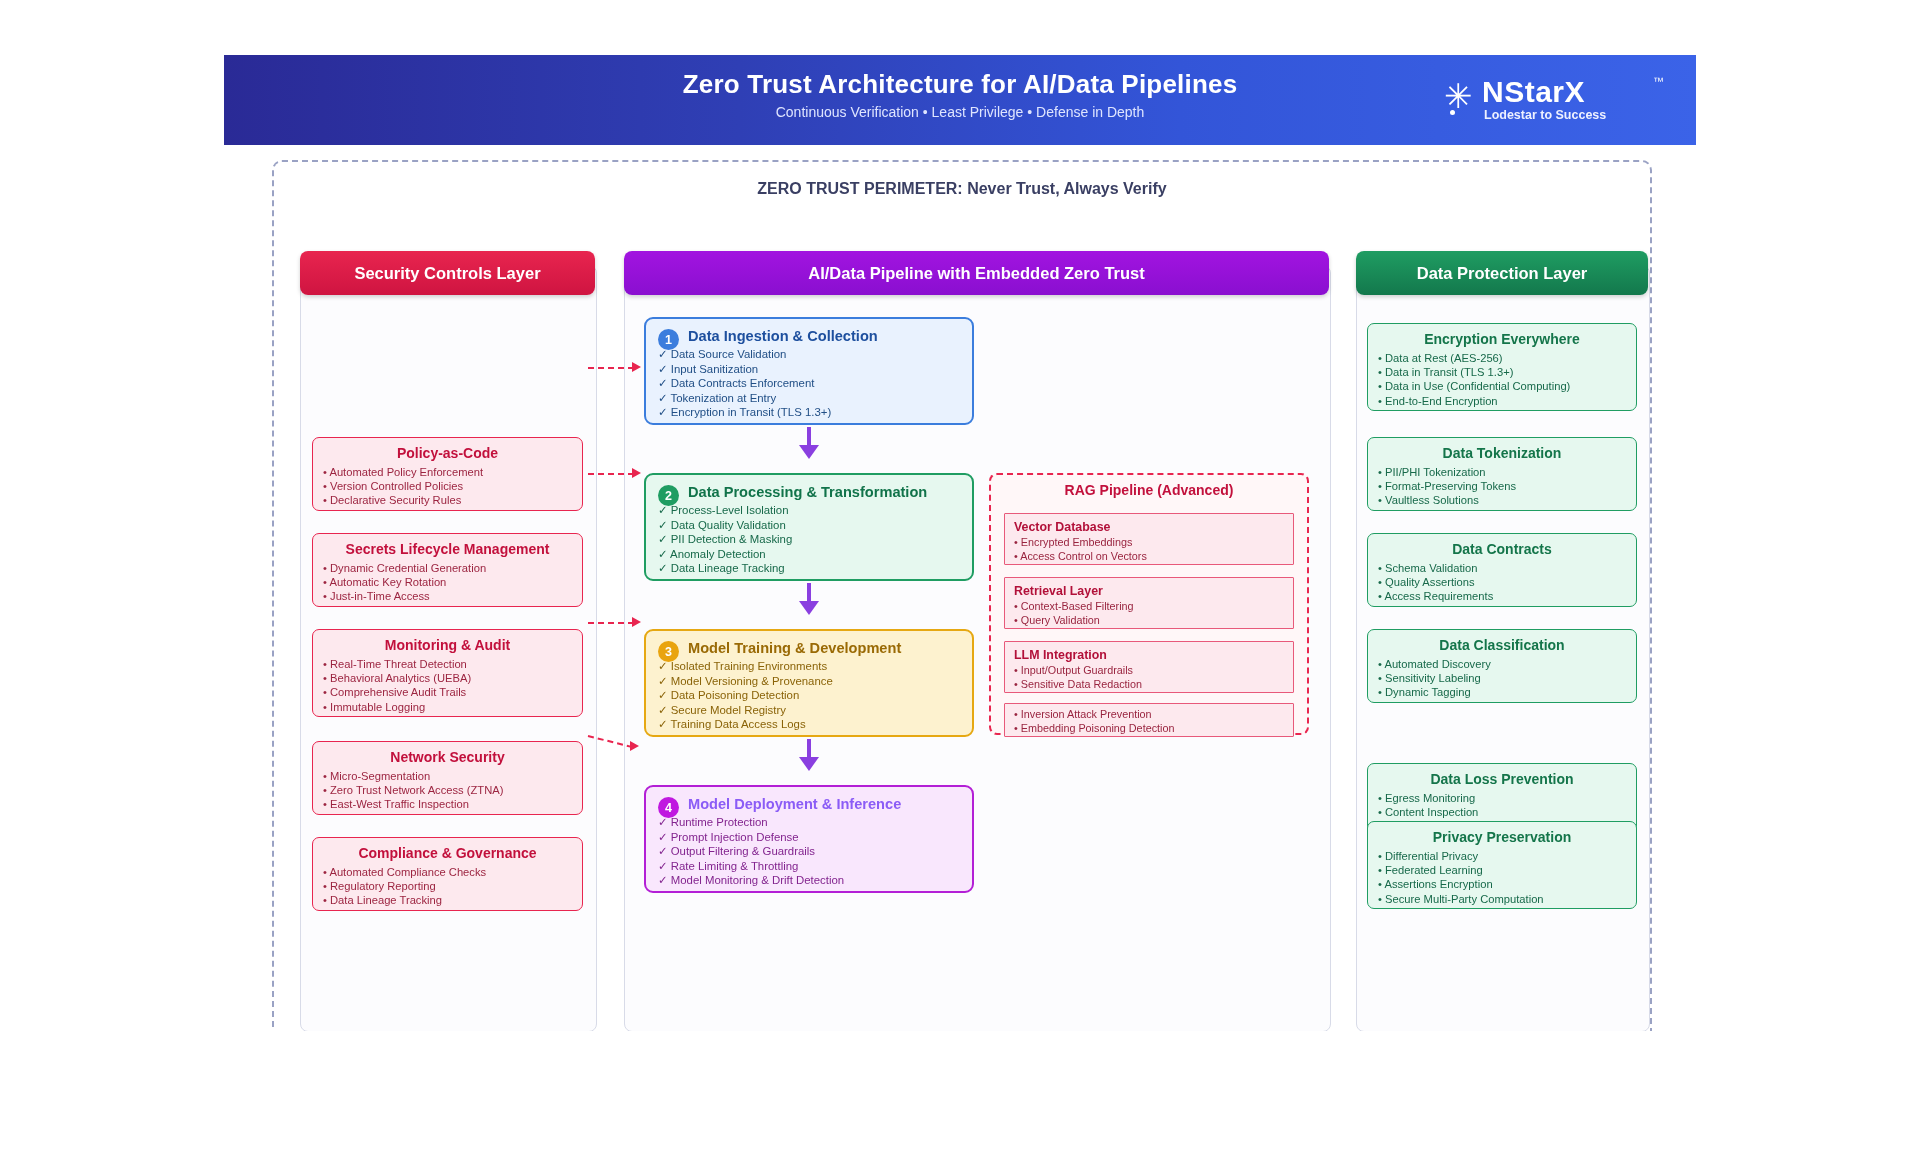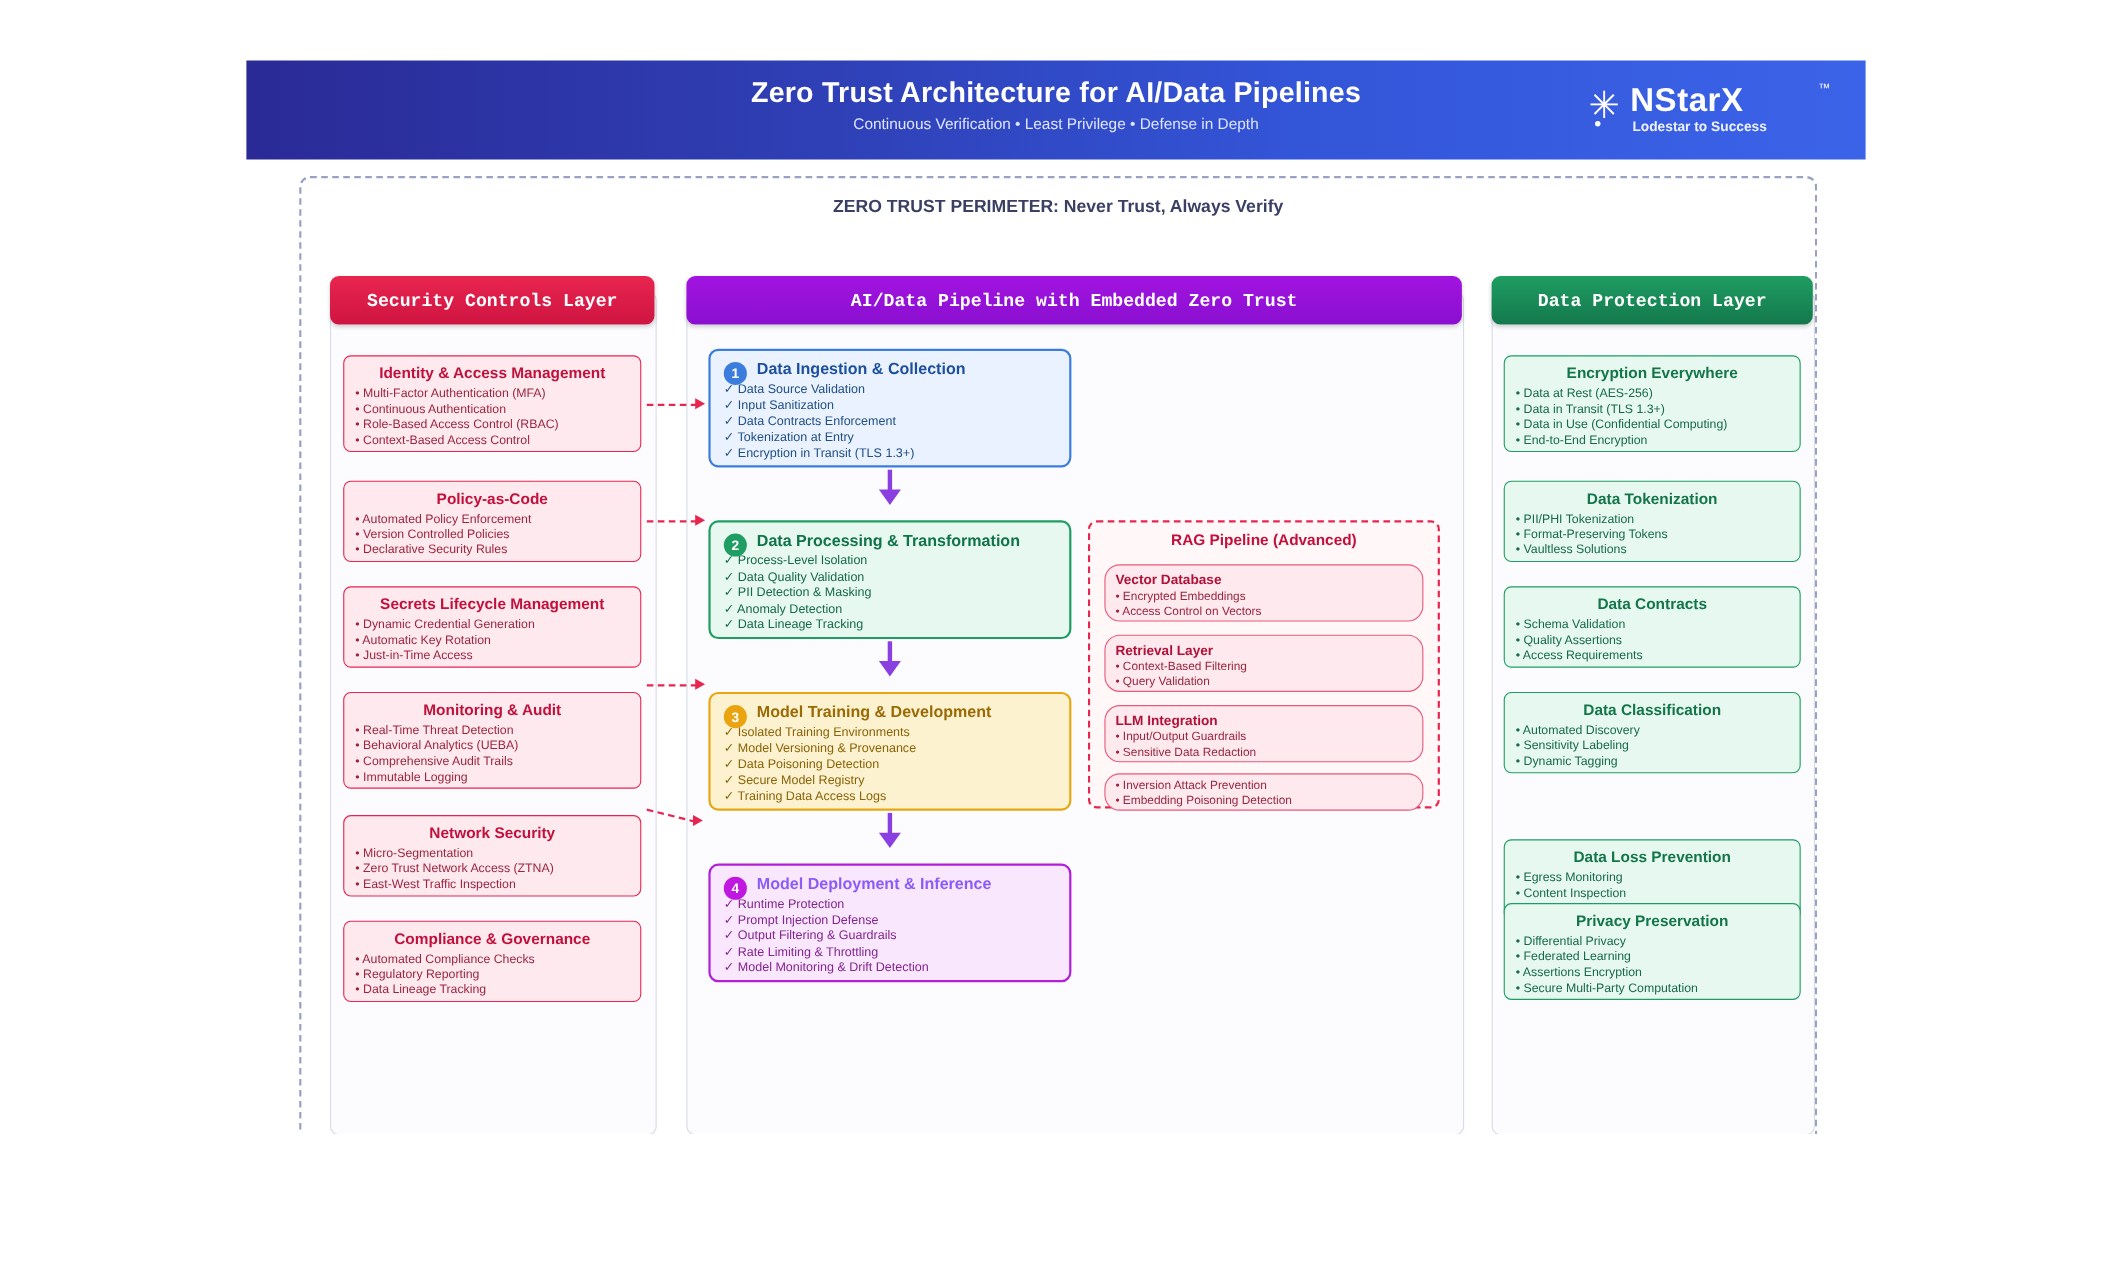--- a/index.html
+++ b/index.html
@@ -130,21 +130,20 @@
   .col-head {
     position: absolute;
     border-radius: 8px;
     color: #fff;
     font-size: 16.5px;
     font-weight: bold;
     display: flex;
     align-items: center;
     justify-content: center;
     box-shadow: 0 2px 4px rgba(0,0,0,.18);
-    font-family: Liberation Mono, monospace;
   }
   .head-red  { background: linear-gradient(180deg,#e8254f,#cf1441); }
   .head-purp { background: linear-gradient(180deg,#a214e0,#8a0fd0); }
   .head-green{ background: linear-gradient(180deg,#1f9d62,#13784c); }
 
   
   .card {
     position: absolute;
     border-radius: 7px;
     padding: 7px 10px 8px 10px;
@@ -263,21 +262,21 @@
     text-align: center;
     font-size: 14px;
     font-weight: bold;
     color: #c2103c;
     margin-top: 7px;
   }
   .rag-box {
     position: absolute;
     background: #fde9ee;
     border: 1.4px solid #e8597a;
-    border-radius: 14px;
+    border-radius: 1px;
     box-sizing: border-box;
     padding: 6px 9px;
   }
   .rag-box h4 {
     margin: 0 0 2px 0;
     font-size: 12.4px;
     font-weight: bold;
     color: #b21039;
   }
   .rag-box ul { margin: 0; padding: 0; list-style: none; }
@@ -317,29 +316,20 @@
       </div>
     </div>
 
     <div class="perimeter">
       <div class="perimeter-label">ZERO TRUST PERIMETER: Never Trust, Always Verify</div>
     </div>
 
     <div class="col-body" style="left:76px; top:210px; width:295px; height:765px;"></div>
     <div class="col-head head-red" style="left:76px; top:196px; width:295px; height:44px;">Security Controls Layer</div>
 
-    <div class="card card-red" style="left:88px; top:268px; width:271px; height:88px;">
-      <div class="card-title">Identity &amp; Access Management</div>
-      <ul>
-        <li>Multi-Factor Authentication (MFA)</li>
-        <li>Continuous Authentication</li>
-        <li>Role-Based Access Control (RBAC)</li>
-        <li>Context-Based Access Control</li>
-      </ul>
-    </div>
 
     <div class="card card-red" style="left:88px; top:382px; width:271px; height:74px;">
       <div class="card-title">Policy-as-Code</div>
       <ul>
         <li>Automated Policy Enforcement</li>
         <li>Version Controlled Policies</li>
         <li>Declarative Security Rules</li>
       </ul>
     </div>
 

